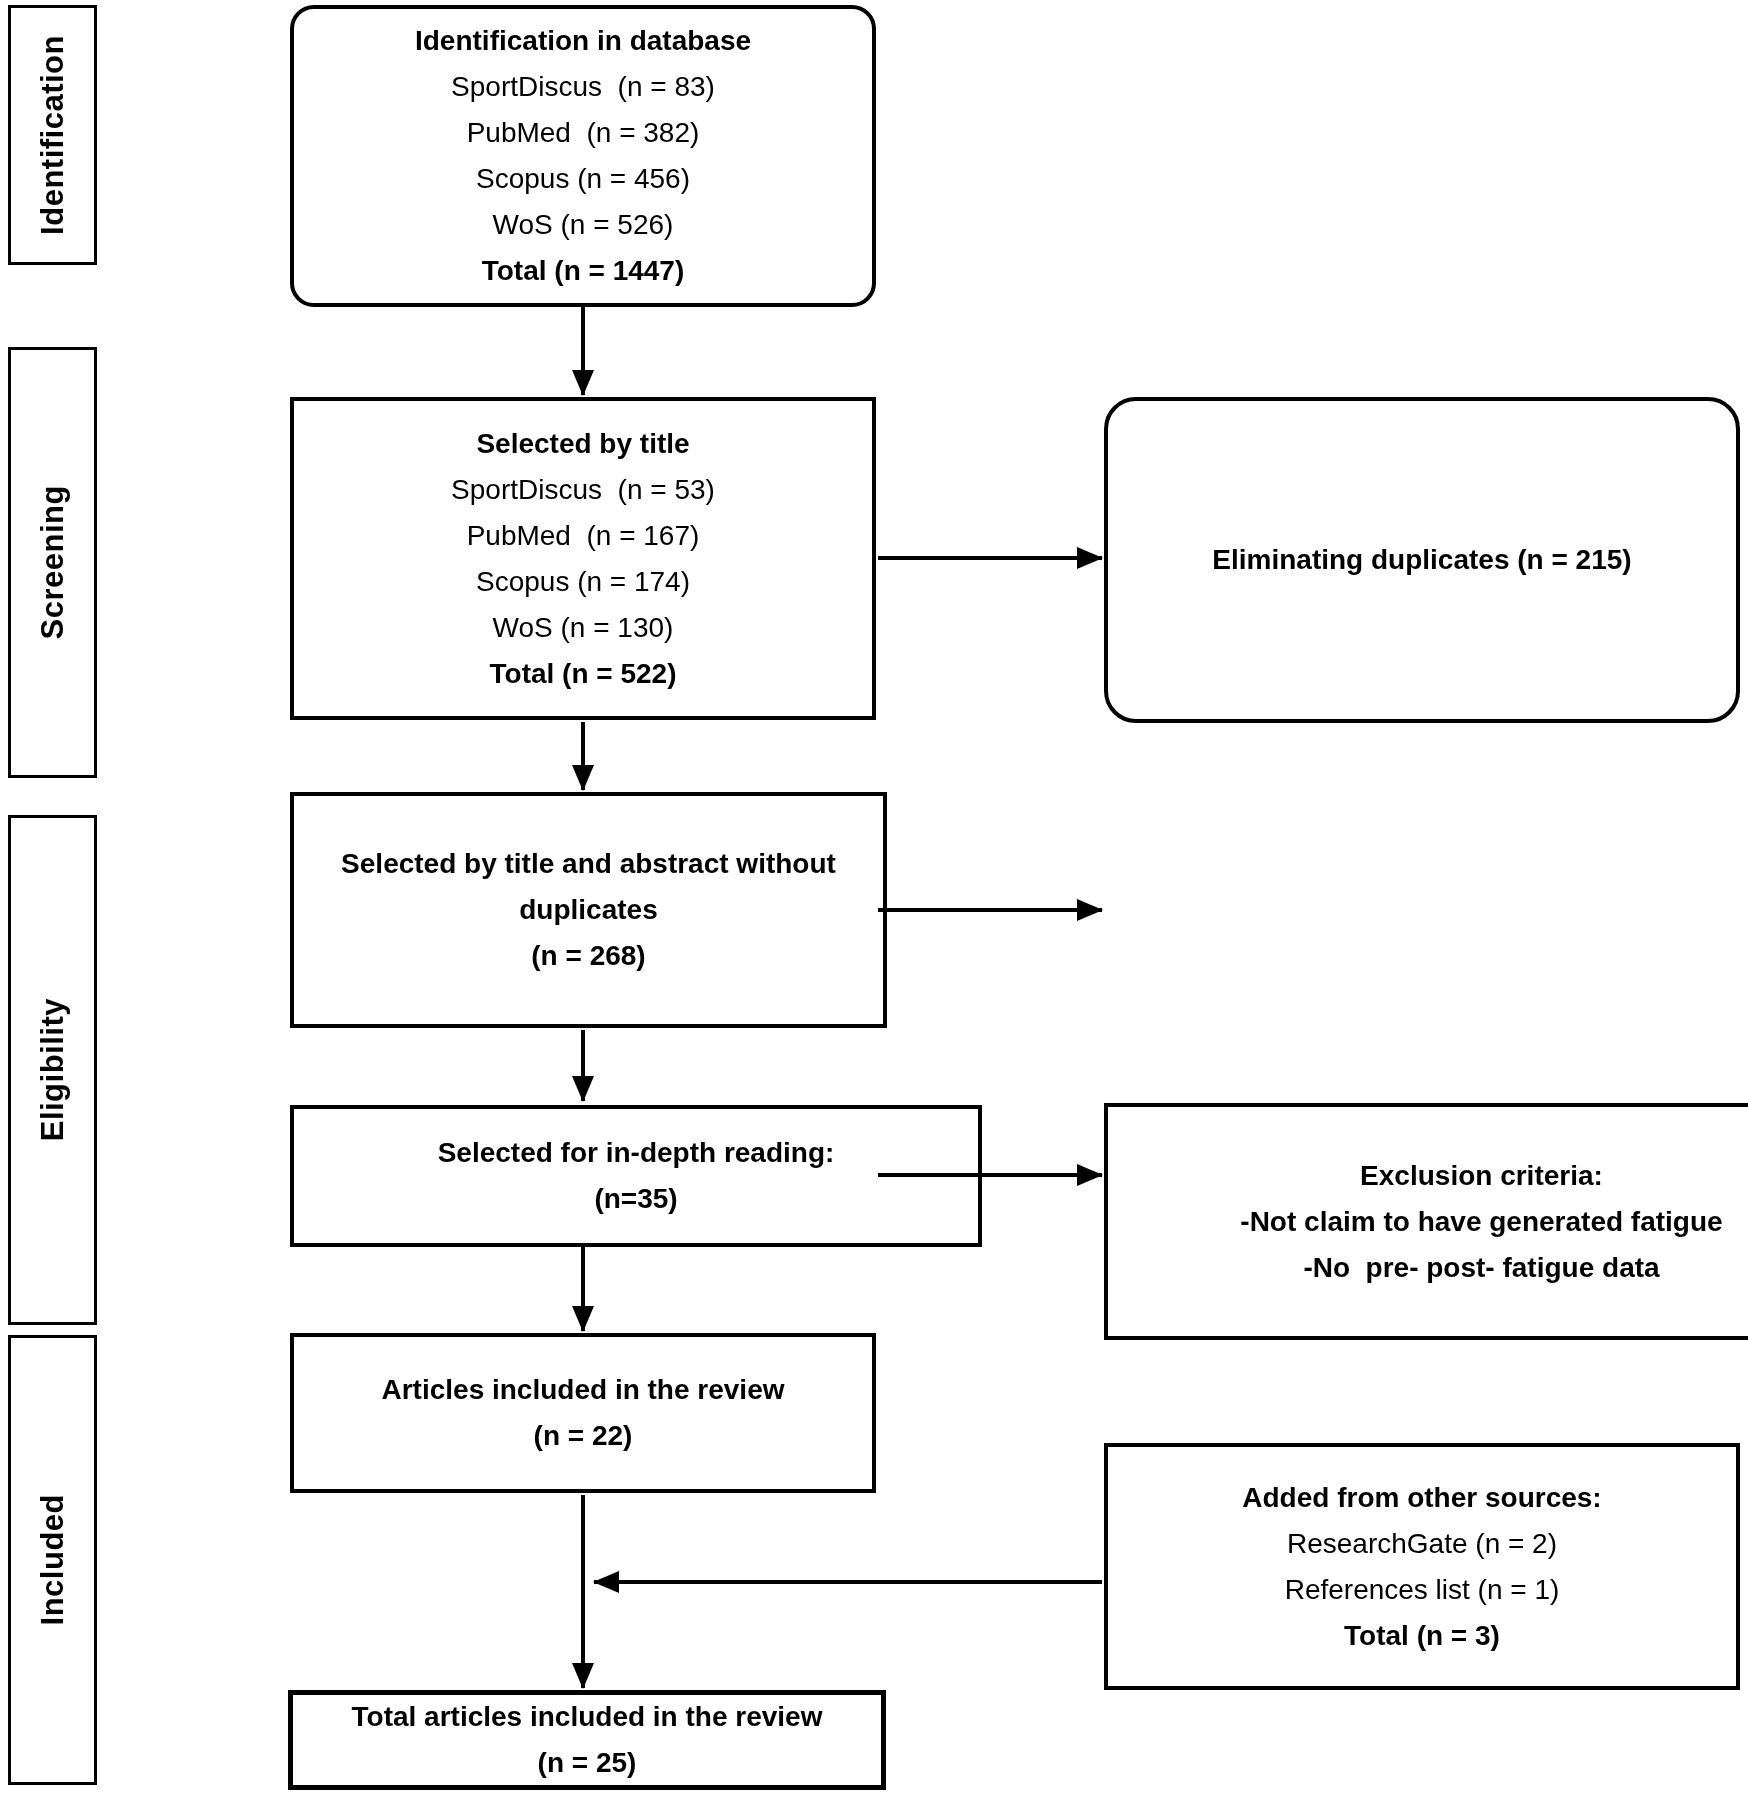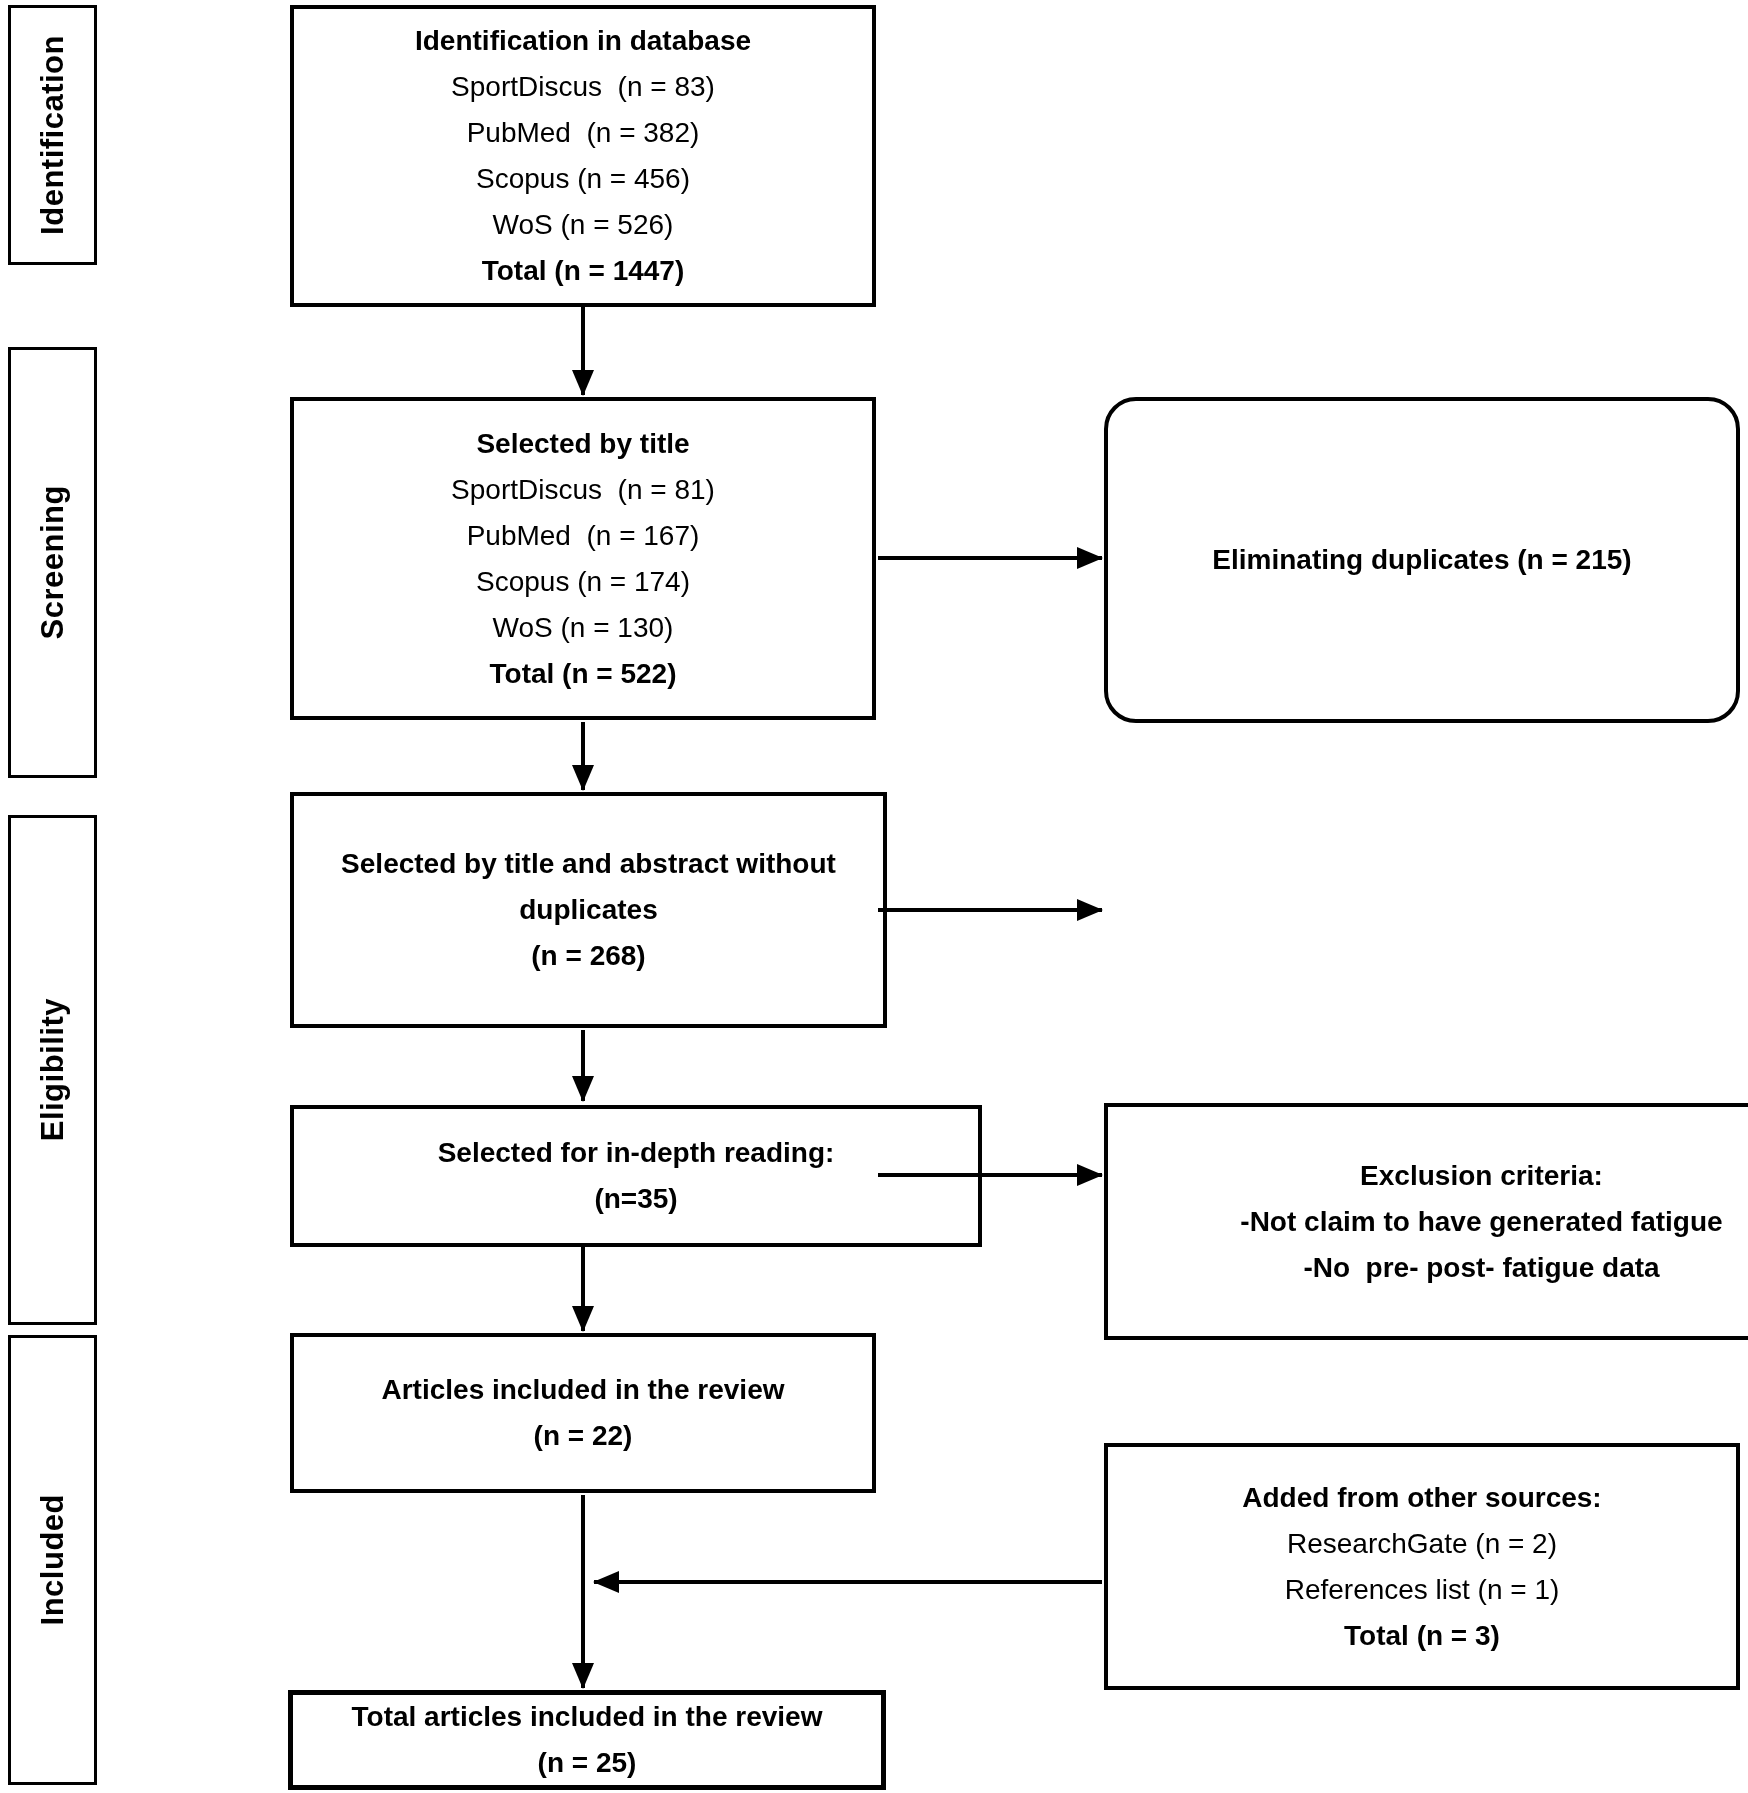--- a/index.html
+++ b/index.html
@@ -82,32 +82,32 @@
   <div class="stage" style="top:347px;height:431px;">
     <span class="stage-label">Screening</span>
   </div>
   <div class="stage" style="top:815px;height:510px;">
     <span class="stage-label">Eligibility</span>
   </div>
   <div class="stage" style="top:1335px;height:450px;">
     <span class="stage-label">Included</span>
   </div>
 
-  <div class="box" style="left:290px;top:5px;width:586px;height:302px;">
+  <div class="box" style="left:290px;top:5px;width:586px;height:302px;border-radius:24px;">
     <div class="line bold">Identification in database</div>
     <div class="line">SportDiscus  (n = 83)</div>
     <div class="line">PubMed  (n = 382)</div>
     <div class="line">Scopus (n = 456)</div>
     <div class="line">WoS (n = 526)</div>
     <div class="line bold">Total (n = 1447)</div>
   </div>
 
   <div class="box" style="left:290px;top:397px;width:586px;height:323px;">
     <div class="line bold">Selected by title</div>
-    <div class="line">SportDiscus  (n = 81)</div>
+    <div class="line">SportDiscus  (n = 53)</div>
     <div class="line">PubMed  (n = 167)</div>
     <div class="line">Scopus (n = 174)</div>
     <div class="line">WoS (n = 130)</div>
     <div class="line bold">Total (n = 522)</div>
   </div>
 
   <div class="box" style="left:290px;top:792px;width:597px;height:236px;">
     <div class="line bold">Selected by title and abstract without</div>
     <div class="line bold">duplicates</div>
     <div class="line bold">(n = 268)</div>

